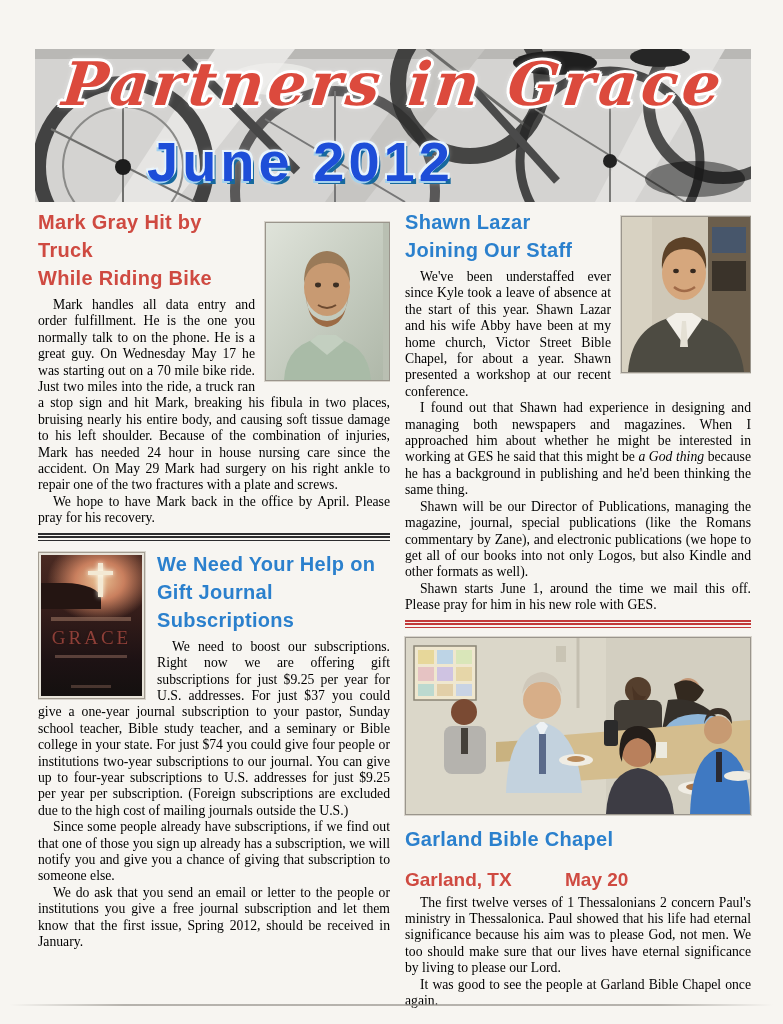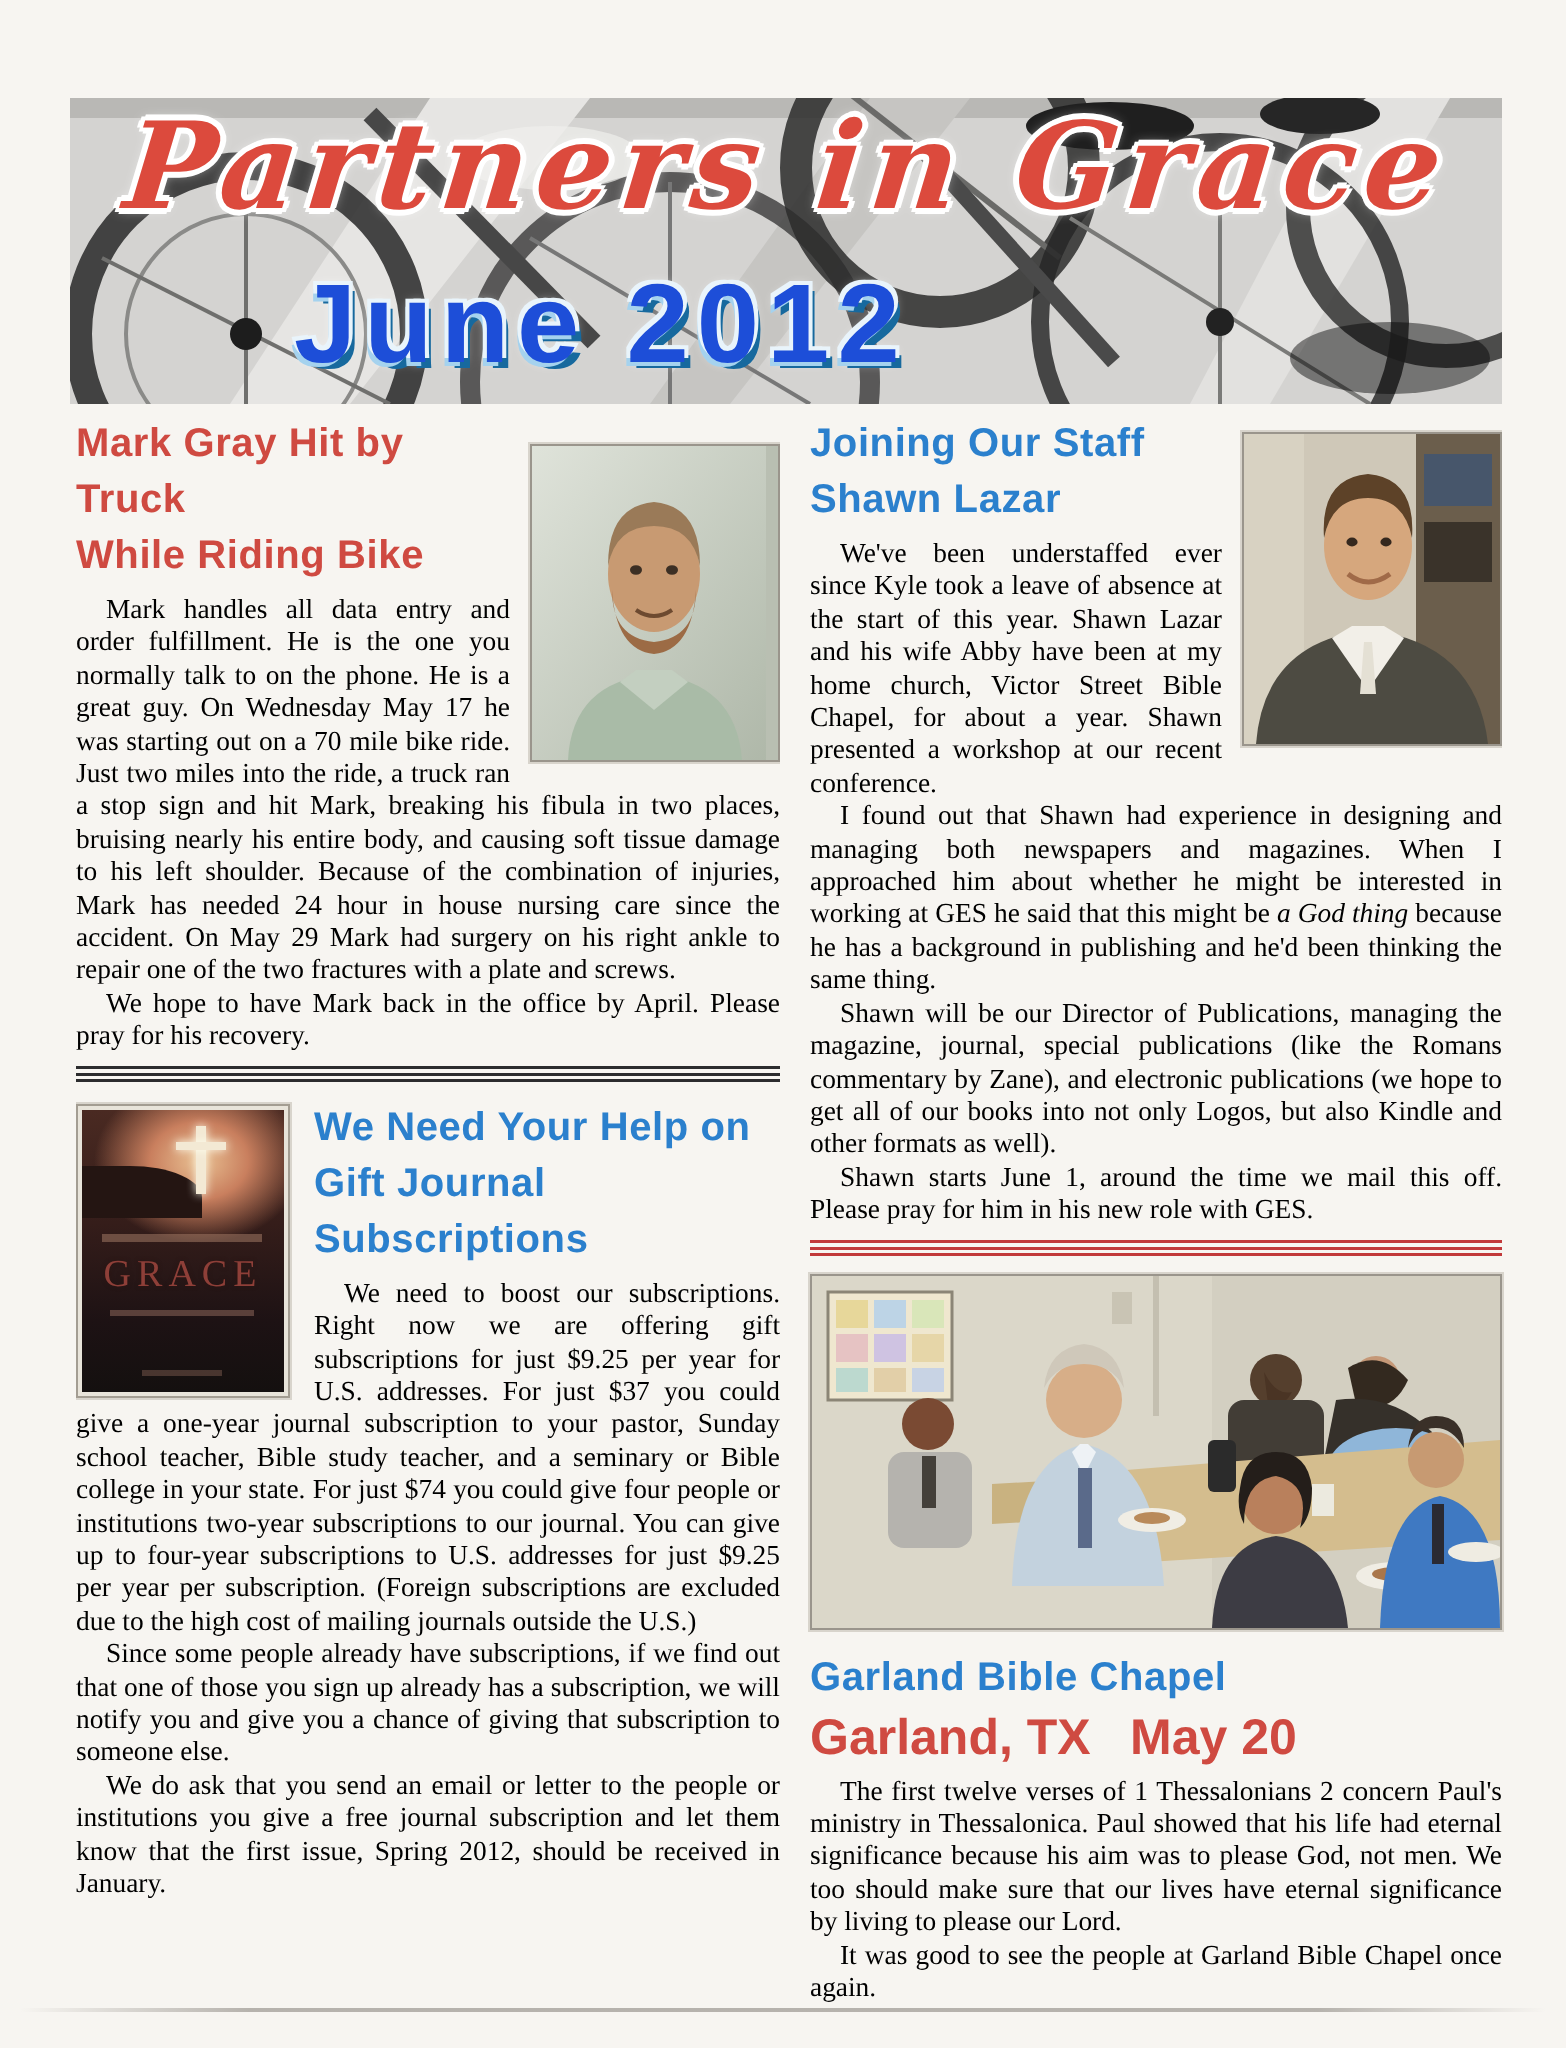--- a/index.html
+++ b/index.html
@@ -26,21 +26,21 @@
   }
   .mast-issue{
     position:absolute;left:112px;top:80px;
     font-family:"Liberation Sans", sans-serif;font-weight:bold;
     font-size:56px;letter-spacing:4px;color:#1d4ed8;white-space:nowrap;
     text-shadow:-2px -2px 0 #e9f4fb,2px -2px 0 #e9f4fb,-2px 2px 0 #a5d2ee,
       3px 3px 0 #17699e,0 0 6px rgba(255,255,255,.7);
   }
 
   
-  .columns{position:absolute;left:38px;top:208px;width:713px;display:flex;gap:3px;justify-content:space-between;}
+  .columns{position:absolute;left:38px;top:208px;width:713px;display:flex;gap:15px;}
   .col{display:block;}
   .col-left{width:352px;}
   .col-right{width:346px;}
   .article{overflow:hidden;}
   h2{
     font-family:"Liberation Sans", sans-serif;font-weight:bold;
     font-size:20px;line-height:28px;margin:0 0 5px 0;letter-spacing:.3px;
   }
   h2 span{display:block;}
   .red-h{color:#cf4a41;}
@@ -77,21 +77,21 @@
   }
   .cover .sub{position:absolute;left:14px;top:100px;width:72px;height:3px;background:rgba(150,110,95,.5);}
   .cover .foot{position:absolute;left:30px;bottom:8px;width:40px;height:3px;background:rgba(150,110,95,.4);}
 
   
   .divider{clear:both;height:8px;margin:6px 0 9px 0;}
   .divider-dark{background:linear-gradient(to bottom,#2c2c2e 0 1.6px,transparent 1.6px 3.4px,#2c2c2e 3.4px 4.8px,transparent 4.8px 6.6px,#2c2c2e 6.6px 8px);}
   .divider-red{background:linear-gradient(to bottom,#c2393a 0 1.6px,transparent 1.6px 3.4px,#c2393a 3.4px 4.8px,transparent 4.8px 6.6px,#c2393a 6.6px 8px);}
 
   
-  .byline{display:flex;margin:2px 0 4px 0;font-family:"Liberation Sans", sans-serif;font-weight:bold;font-size:25px;color:#cf4a41;}
+  .byline{display:flex;margin:16px 0 4px 0;font-family:"Liberation Sans", sans-serif;font-weight:bold;font-size:19px;color:#cf4a41;}
   .byline .loc{width:160px;}
 
   .fellowship{width:344px;height:176px;margin:4px 0 10px 0;}
 
   .scan-line{position:absolute;left:10px;top:1004px;width:763px;height:2px;background:linear-gradient(to right,rgba(180,176,170,.0),rgba(160,156,150,.75) 15%,rgba(160,156,150,.75) 85%,rgba(180,176,170,0));}
 </style>
 </head>
 <body>
 
 <div class="page">
@@ -202,22 +202,22 @@
             <path d="M44 102 L62 128 L80 102 L70 96 L54 96 Z" fill="#f2efe8"></path>
             <path d="M60 104 L64 104 L66 130 L58 130 Z" fill="#e4e0d4"></path>
             <ellipse cx="62" cy="56" rx="22" ry="27" fill="#d6a77d"></ellipse>
             <path d="M40 52 Q38 22 62 20 Q86 22 84 52 Q80 32 62 32 Q44 32 40 52 Z" fill="#5d4228"></path>
             <ellipse cx="54" cy="54" rx="2.8" ry="2.2" fill="#35281e"></ellipse>
             <ellipse cx="71" cy="54" rx="2.8" ry="2.2" fill="#35281e"></ellipse>
             <path d="M52 70 Q62 78 73 70" stroke="#a06a48" stroke-width="2.5" fill="none"></path>
           </svg>
         </div>
         <h2 class="blue-h">
+          <span>Shawn Lazar</span>
           <span>Joining Our Staff</span>
-          <span>Shawn Lazar</span>
         </h2>
         <p>We've been understaffed ever since Kyle took a leave of absence at the start of this year. Shawn Lazar and his wife Abby have been at my home church, Victor Street Bible Chapel, for about a year. Shawn presented a workshop at our recent conference.</p>
         <p><span>I found out that Shawn had experience in designing and managing both newspapers and magazines. When I approached him about whether he might be interested in working at GES he said that this might be </span><i>a God thing</i><span> because he has a background in publishing and he'd been thinking the same thing.</span></p>
         <p>Shawn will be our Director of Publications, managing the magazine, journal, special publications (like the Romans commentary by Zane), and electronic publications (we hope to get all of our books into not only Logos, but also Kindle and other formats as well).</p>
         <p>Shawn starts June 1, around the time we mail this off. Please pray for him in his new role with GES.</p>
       </div>
 
       <div class="divider divider-red"></div>
 
       <div class="photo-frame fellowship">

